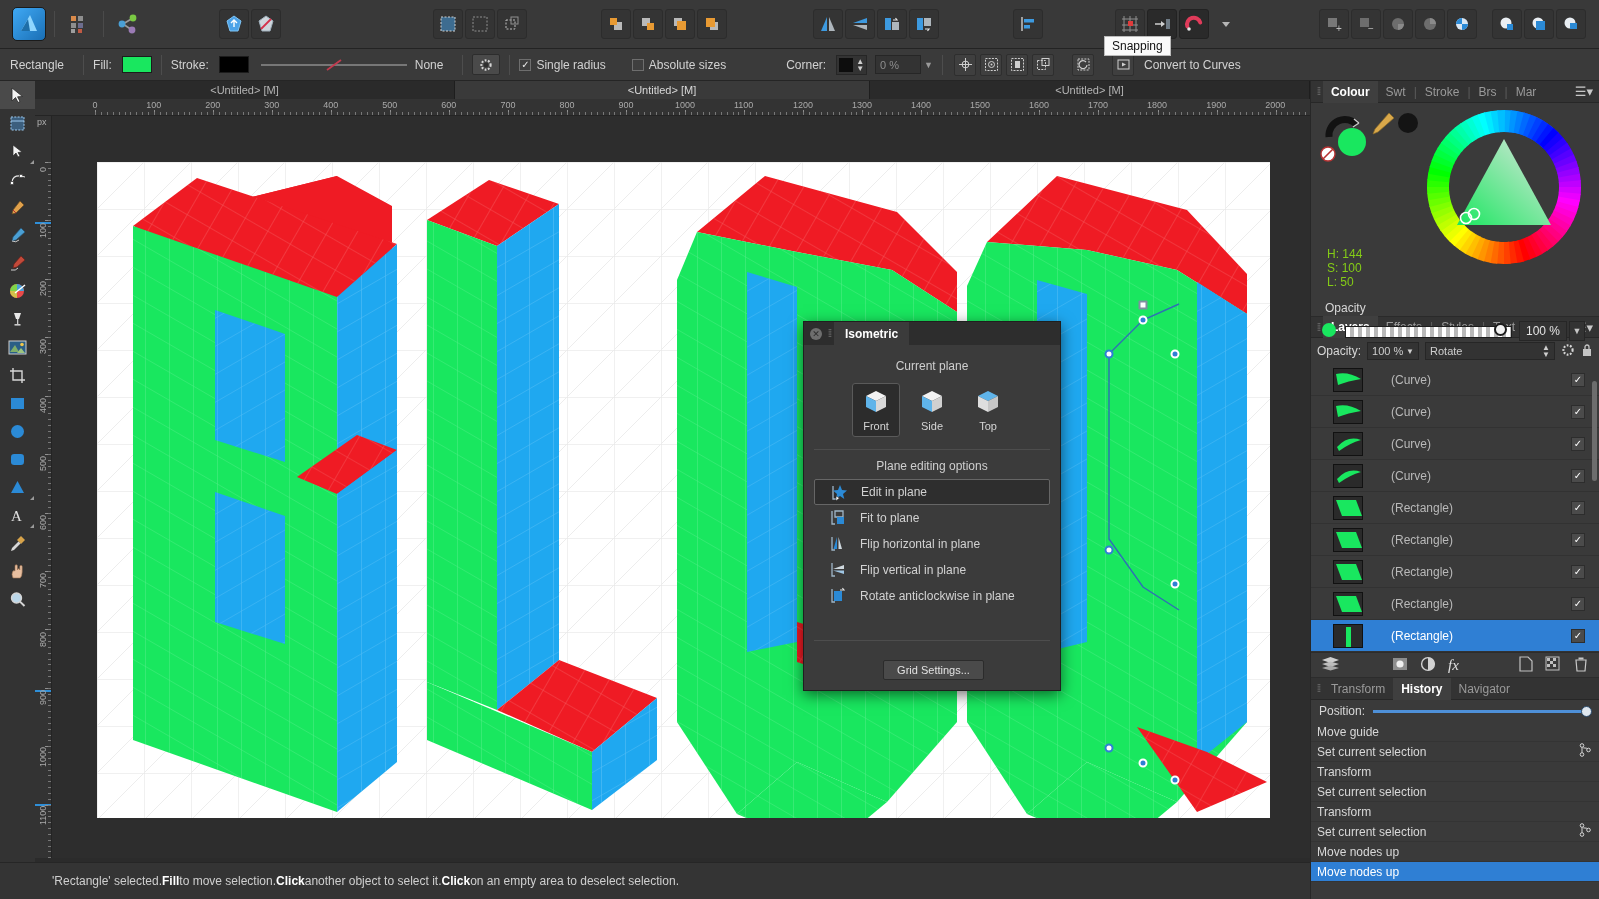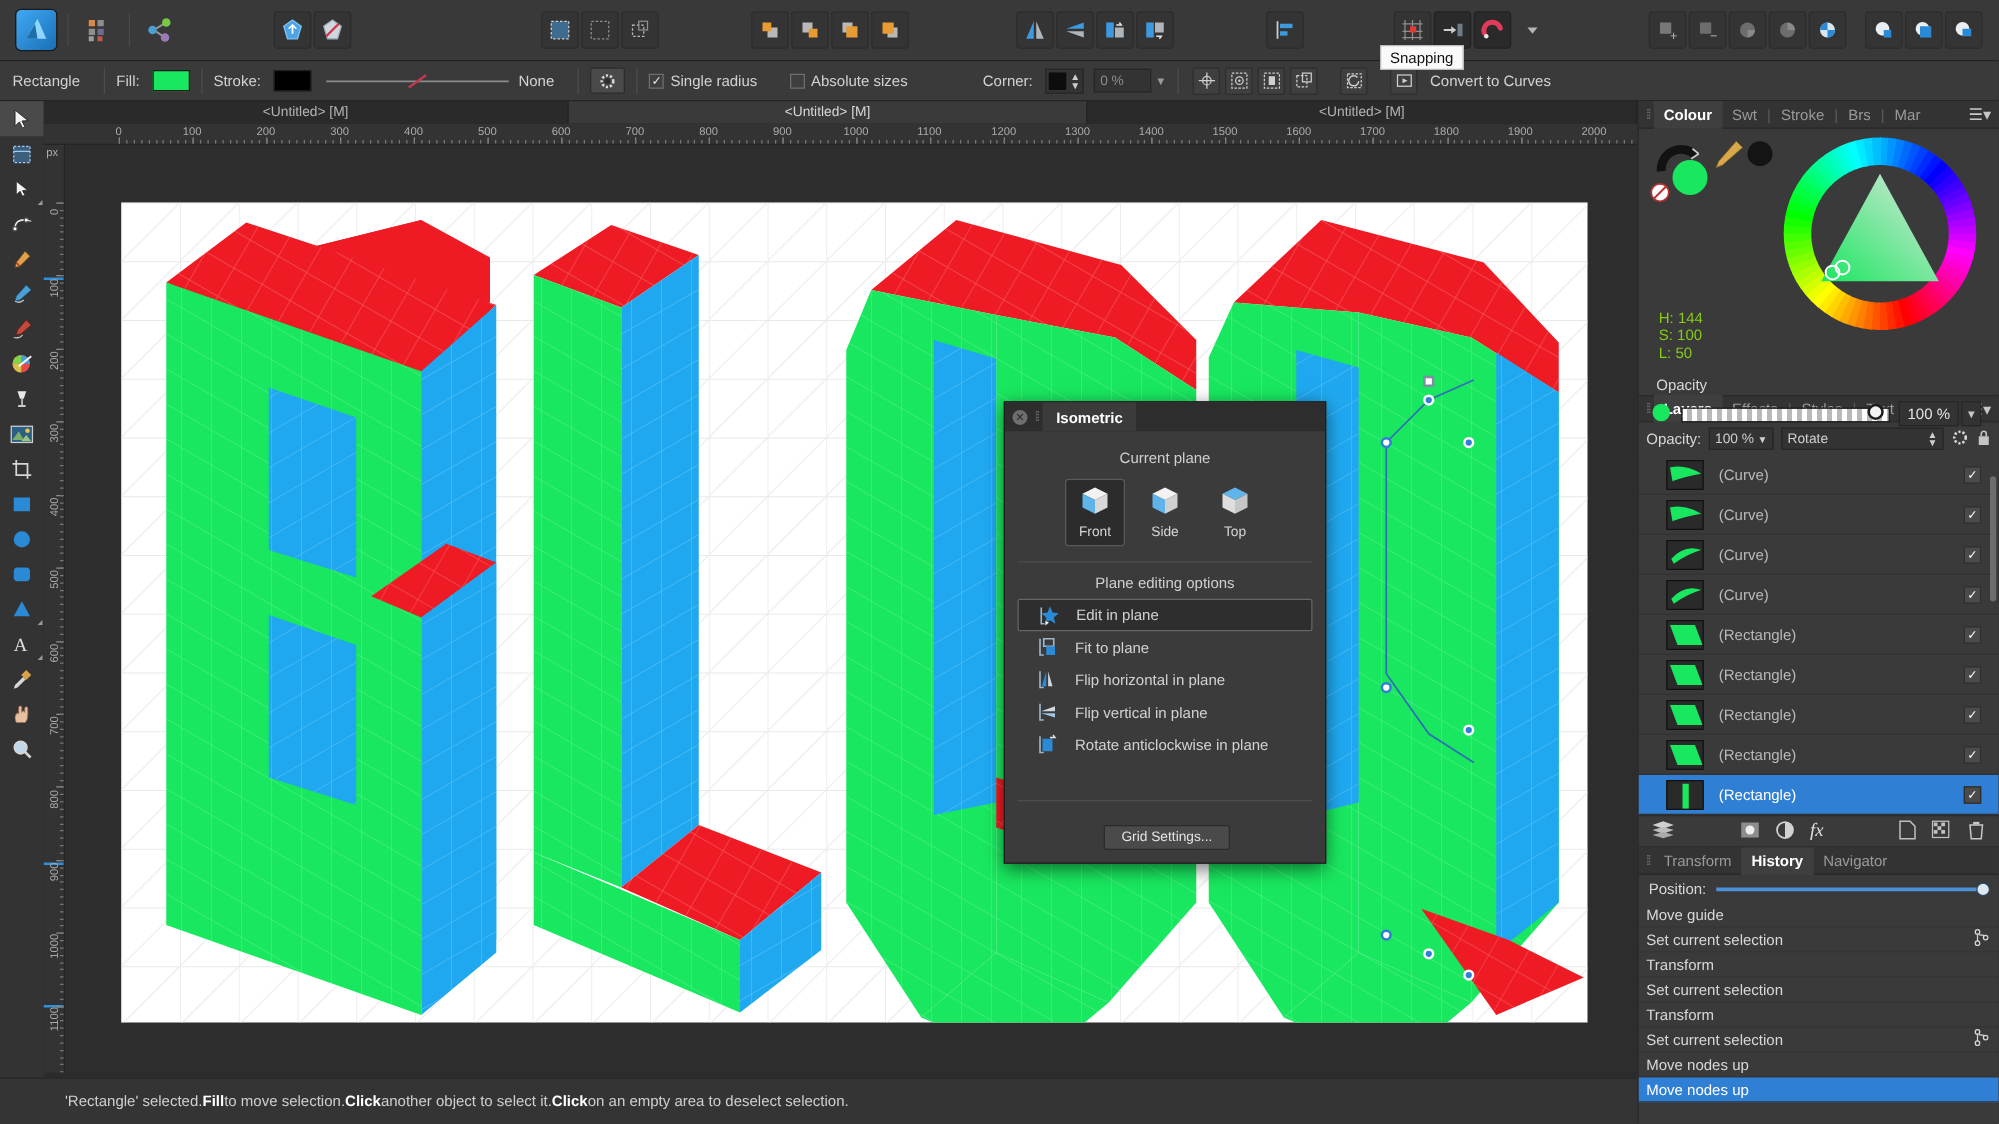--- a/index.html
+++ b/index.html
@@ -97,21 +97,21 @@
 
   .layer-tabs { height:22px; display:flex; align-items:center; background:#333;
      border-top:1px solid #2a2a2a; border-bottom:1px solid #272727; padding-left:6px;}
   .lopac { height:26px; display:flex; align-items:center; gap:6px; padding:0 6px; background:#3a3a3a;}
   .selbox { background:#333; border:1px solid #262626; height:18px; display:flex; align-items:center;
      padding:0 4px; color:#cfcfcf; font-size:11px;}
   .layerrow { height:32px; display:flex; align-items:center; border-bottom:1px solid #323232;
      padding-left:22px; }
   .layerrow.selected { background:#2f7fd4; }
   .thumb { width:30px;height:24px; border:1px solid #111; background:#2a2a2a; position:relative; overflow:hidden;}
-  .lname { margin-left:12px; font-size:12px; color:#b9b9b9;}
+  .lname { margin-left:28px; font-size:12px; color:#b9b9b9;}
   .layerrow.selected .lname{color:#fff;}
   .lcheck { margin-left:auto; margin-right:14px; width:14px;height:14px; background:#4b4b4b;
      border:1px solid #2d2d2d; display:flex;align-items:center;justify-content:center;
      color:#fff; font-size:10px;}
   .layer-scroll { position:absolute; right:2px; top:2px; width:5px; height:100px; background:#6d6d6d;border-radius:3px;}
   .lbar { height:26px; display:flex; align-items:center; background:#3a3a3a;
      border-top:1px solid #2c2c2c; border-bottom:1px solid #2c2c2c;}
 
   .histrow { height:20px; display:flex; align-items:center; padding-left:6px;
      font-size:12px; color:#d8d8d8; border-bottom:1px solid #343434;}

